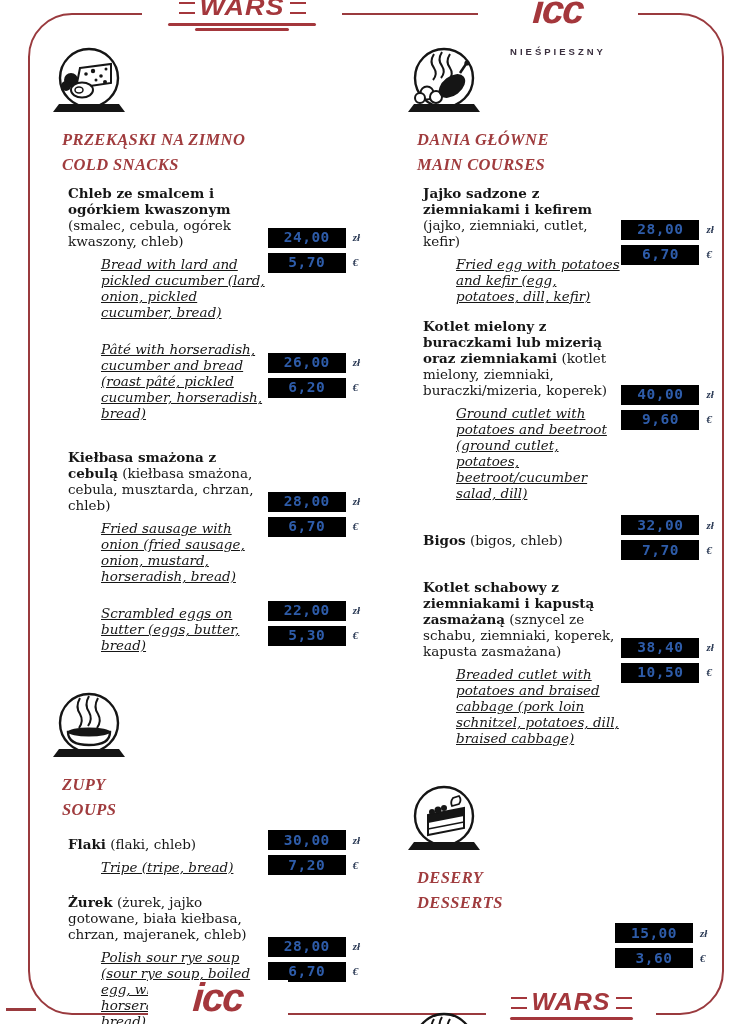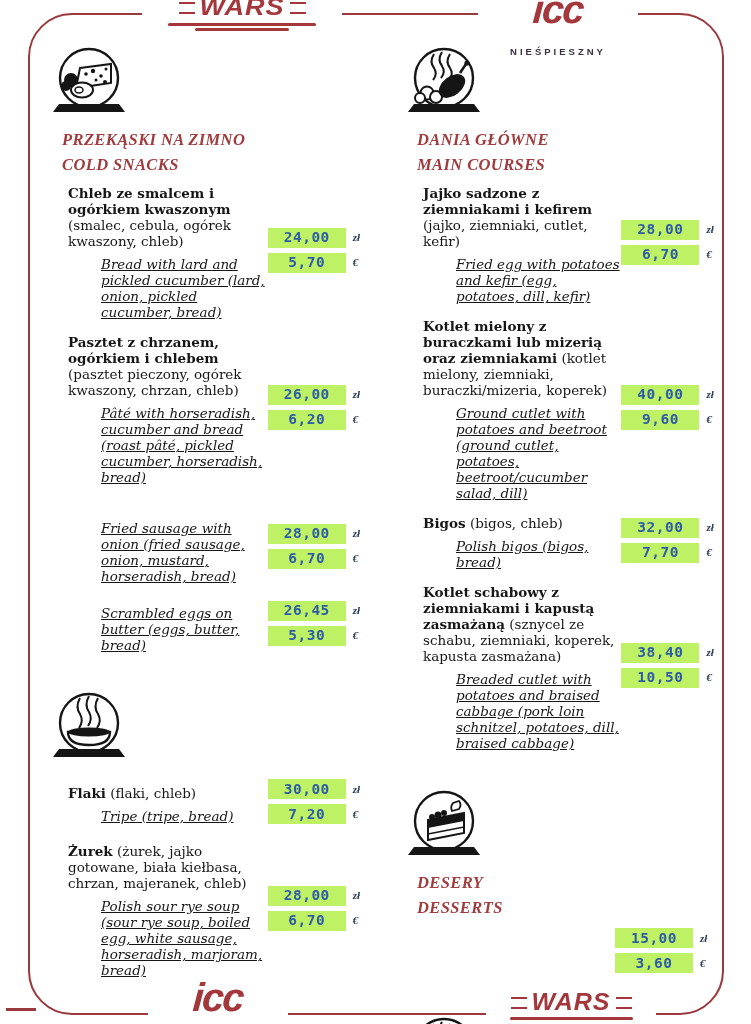--- a/index.html
+++ b/index.html
@@ -45,21 +45,21 @@
 
   .items{padding-left:18px;}
   .item{display:flex;align-items:center;margin-bottom:14px;}
   .item-text{width:212px;}
   .pl{margin:0;font-size:13.5px;line-height:16px;}
   .pl b{font-weight:bold;}
   .en{margin:7px 0 0;padding-left:33px;font-size:13.5px;line-height:16px;font-style:italic;text-decoration:underline;}
   .prices{margin-left:auto;width:100px;}
   .price-row{display:flex;align-items:center;margin-bottom:5px;}
   .price-box{display:flex;align-items:center;justify-content:center;width:78px;height:20px;
-             background:#bef264;font:bold 14.5px/1 "DejaVu Sans Mono",monospace;
+             background:#000000;font:bold 14.5px/1 "DejaVu Sans Mono",monospace;
              color:#2e5ca9;letter-spacing:.5px;}
   .cur{margin-left:7px;font:italic bold 11px/1 "Liberation Serif",serif;color:#2b3a55;}
 
   svg .ln{stroke:#151515;fill:none;}
 </style>
 </head>
 <body>
 
 <div class="page">
 
@@ -132,61 +132,61 @@
                   <span class="cur">zł</span>
                 </div>
               <div class="price-row">
                   <span class="price-box">5,70</span>
                   <span class="cur">€</span>
                 </div>
             </div>
           </div>
           <div class="item">
             <div class="item-text">
-              <p class="pl"><b>Pasztet z chrzanem, ogórkiem i chlebem</b> <span>(pasztet pieczony, ogórek kwaszony, chrzan, chleb)</span></p>
               <p class="en">Pâté with horseradish, cucumber and bread (roast pâté, pickled cucumber, horseradish, bread)</p>
             </div>
             <div class="prices">
               <div class="price-row">
                   <span class="price-box">26,00</span>
                   <span class="cur">zł</span>
                 </div>
               <div class="price-row">
                   <span class="price-box">6,20</span>
                   <span class="cur">€</span>
                 </div>
             </div>
           </div>
         </div>
       </div>
 
       <div class="section">
         <div class="items">
           <div class="item">
             <div class="item-text">
+              <p class="pl"><b>Kiełbasa smażona z cebulą</b> <span>(kiełbasa smażona, cebula, musztarda, chrzan, chleb)</span></p>
               <p class="en">Fried sausage with onion (fried sausage, onion, mustard, horseradish, bread)</p>
             </div>
             <div class="prices">
               <div class="price-row">
                   <span class="price-box">28,00</span>
                   <span class="cur">zł</span>
                 </div>
               <div class="price-row">
                   <span class="price-box">6,70</span>
                   <span class="cur">€</span>
                 </div>
             </div>
           </div>
           <div class="item">
             <div class="item-text">
               <p class="en">Scrambled eggs on butter (eggs, butter, bread)</p>
             </div>
             <div class="prices">
               <div class="price-row">
-                  <span class="price-box">26,45</span>
+                  <span class="price-box">22,00</span>
                   <span class="cur">zł</span>
                 </div>
               <div class="price-row">
                   <span class="price-box">5,30</span>
                   <span class="cur">€</span>
                 </div>
             </div>
           </div>
         </div>
       </div>
@@ -195,20 +195,24 @@
         <div class="sec-head">
           <svg class="dome" viewBox="0 0 86 76">
             <circle cx="43" cy="37" r="29" class="ln" stroke-width="2.4"></circle>
             <path d="M13 63 L73 63 L79 71 L7 71 Z" fill="#151515"></path>
             <path d="M34 12 q-5 9 0 16 q4 7 -1 14" class="ln" stroke-width="2"></path>
             <path d="M43 10 q-5 9 0 16 q4 7 -1 14" class="ln" stroke-width="2"></path>
             <path d="M52 12 q-5 9 0 16 q4 7 -1 14" class="ln" stroke-width="2"></path>
             <path d="M22 46 q0 13 21 13 q21 0 21 -13 Z" fill="#fff" stroke="#151515" stroke-width="2.4"></path>
             <ellipse cx="43" cy="46" rx="21" ry="4.5" fill="#151515"></ellipse>
           </svg>
+          <div class="sec-titles">
+            <div class="title-pl">ZUPY</div>
+            <div class="title-en">SOUPS</div>
+          </div>
         </div>
         <div class="items">
           <div class="item">
             <div class="item-text">
               <p class="pl"><b>Flaki</b> <span>(flaki, chleb)</span></p>
               <p class="en">Tripe (tripe, bread)</p>
             </div>
             <div class="prices">
               <div class="price-row">
                   <span class="price-box">30,00</span>
@@ -292,21 +296,20 @@
                 </div>
               <div class="price-row">
                   <span class="price-box">9,60</span>
                   <span class="cur">€</span>
                 </div>
             </div>
           </div>
           <div class="item">
             <div class="item-text">
               <p class="pl"><b>Bigos</b> <span>(bigos, chleb)</span></p>
-              <p class="en">Polish bigos (bigos, bread)</p>
             </div>
             <div class="prices">
               <div class="price-row">
                   <span class="price-box">32,00</span>
                   <span class="cur">zł</span>
                 </div>
               <div class="price-row">
                   <span class="price-box">7,70</span>
                   <span class="cur">€</span>
                 </div>

